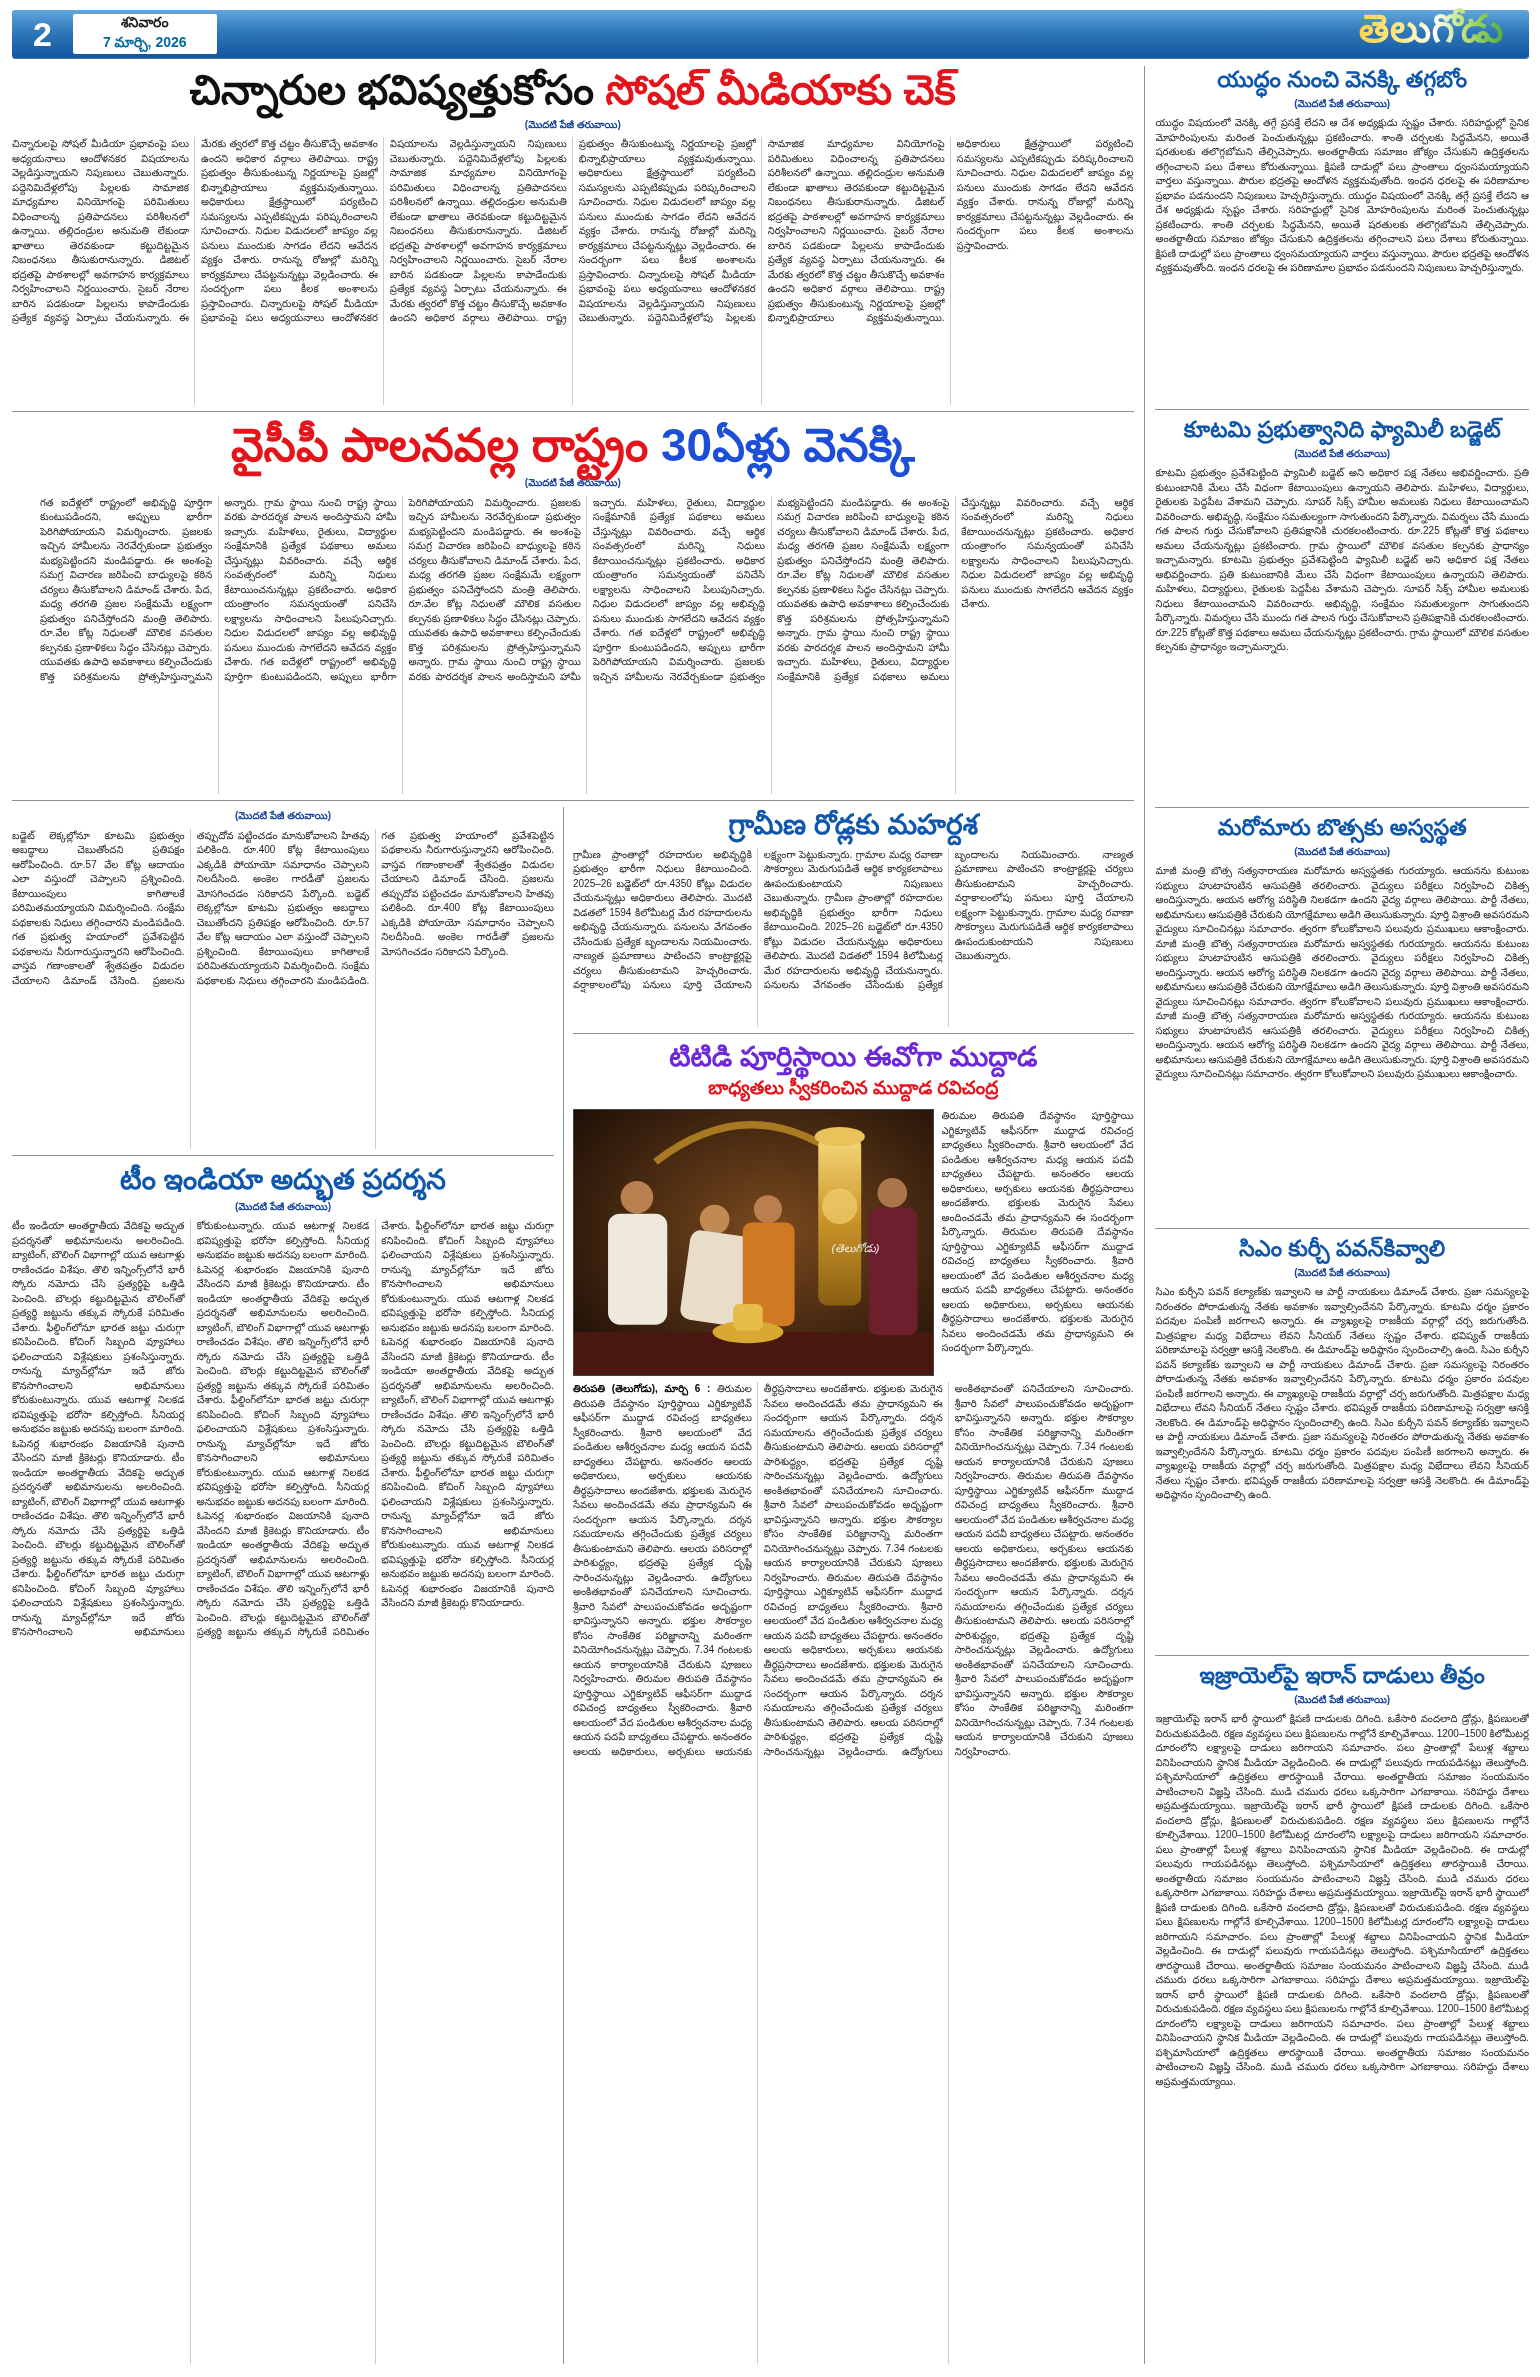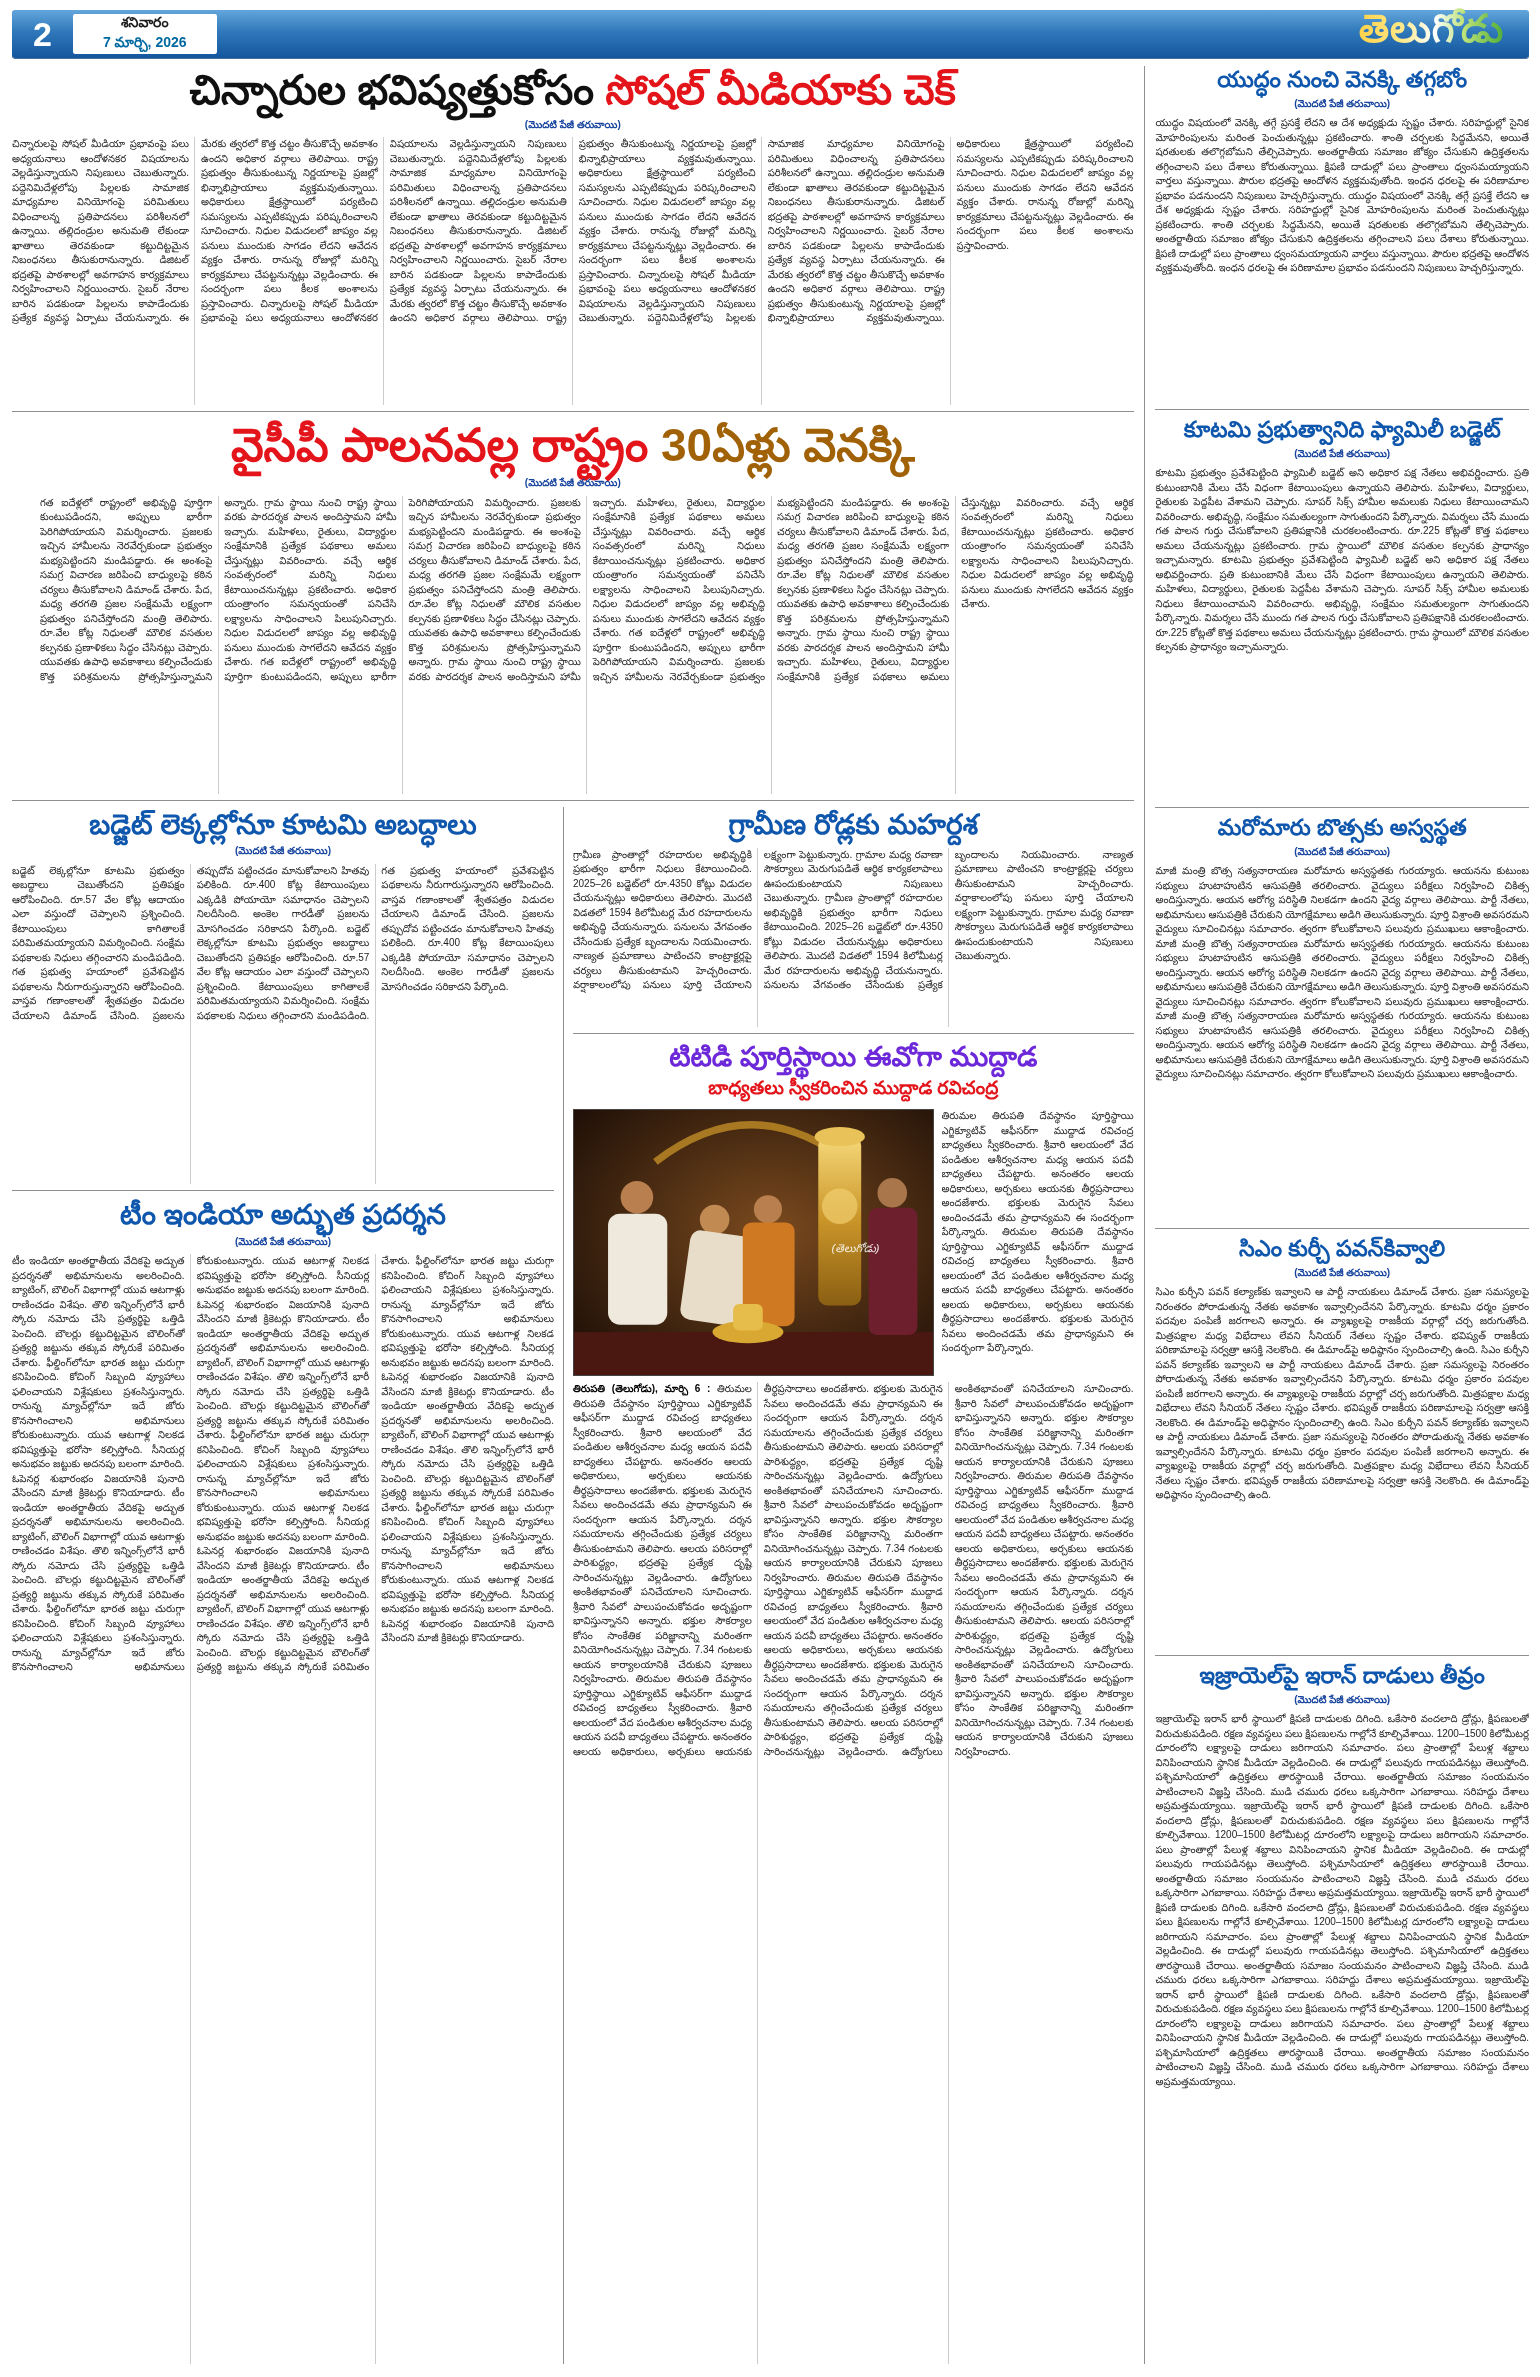--- a/index.html
+++ b/index.html
@@ -26,21 +26,21 @@
 
   .tag { text-align:center; color:#17449e; font-weight:bold; font-size:10px; margin:3.7px 0 4.5px 0; }
 
   .btxt { font-size:10px; line-height:1.45; text-align:justify; color:#1d1d1d; overflow:hidden; }
   .cols6 { column-count:6; column-gap:12px; column-rule:0.7px solid #cccccc; }
   .cols3 { column-count:3; column-gap:12px; column-rule:0.7px solid #cccccc; }
 
   .h1 { text-align:center; font-weight:800; font-size:41px; line-height:1.2; color:#101010; }
   .h1 .red { color:#e3151b; }
   .h2 { text-align:center; font-weight:800; font-size:46px; line-height:1.2; }
-  .h2 .red { color:#e3151b; } .h2 .blue { color:#a16207; }
+  .h2 .red { color:#e3151b; } .h2 .blue { color:#1d4ed8; }
   .h3 { text-align:center; font-weight:800; font-size:28px; line-height:1.25; color:#0f56ad; }
   .sideh { text-align:center; font-weight:800; font-size:22.4px; line-height:1.25; color:#0f56ad; }
   .ttd-h   { text-align:center; font-weight:800; font-size:27.6px; color:#6d28d9; line-height:1.25; }
   .ttd-sub { text-align:center; font-weight:700; font-size:18.6px; color:#e3151b; margin-top:3px; }
 
   .t360 { height:268px; } .t400 { height:298px;margin-left:28px; } .t430 { height:320px; } .t240 { height:179px; }
   .fill { flex:1; overflow:hidden; }
 
   .sart { display:flex; flex-direction:column; }
   .sart .btxt { flex:1; }
@@ -88,21 +88,20 @@
         <div class="btxt cols6 t400">గత ఐదేళ్లలో రాష్ట్రంలో అభివృద్ధి పూర్తిగా కుంటుపడిందని, అప్పులు భారీగా పెరిగిపోయాయని విమర్శించారు. ప్రజలకు ఇచ్చిన హామీలను నెరవేర్చకుండా ప్రభుత్వం మభ్యపెట్టిందని మండిపడ్డారు. ఈ అంశంపై సమగ్ర విచారణ జరిపించి బాధ్యులపై కఠిన చర్యలు తీసుకోవాలని డిమాండ్ చేశారు. పేద, మధ్య తరగతి ప్రజల సంక్షేమమే లక్ష్యంగా ప్రభుత్వం పనిచేస్తోందని మంత్రి తెలిపారు. రూ.వేల కోట్ల నిధులతో మౌలిక వసతుల కల్పనకు ప్రణాళికలు సిద్ధం చేసినట్లు చెప్పారు. యువతకు ఉపాధి అవకాశాలు కల్పించేందుకు కొత్త పరిశ్రమలను ప్రోత్సహిస్తున్నామని అన్నారు. గ్రామ స్థాయి నుంచి రాష్ట్ర స్థాయి వరకు పారదర్శక పాలన అందిస్తామని హామీ ఇచ్చారు. మహిళలు, రైతులు, విద్యార్థుల సంక్షేమానికి ప్రత్యేక పథకాలు అమలు చేస్తున్నట్లు వివరించారు. వచ్చే ఆర్థిక సంవత్సరంలో మరిన్ని నిధులు కేటాయించనున్నట్లు ప్రకటించారు. అధికార యంత్రాంగం సమన్వయంతో పనిచేసి లక్ష్యాలను సాధించాలని పిలుపునిచ్చారు. నిధుల విడుదలలో జాప్యం వల్ల అభివృద్ధి పనులు ముందుకు సాగలేదని ఆవేదన వ్యక్తం చేశారు. గత ఐదేళ్లలో రాష్ట్రంలో అభివృద్ధి పూర్తిగా కుంటుపడిందని, అప్పులు భారీగా పెరిగిపోయాయని విమర్శించారు. ప్రజలకు ఇచ్చిన హామీలను నెరవేర్చకుండా ప్రభుత్వం మభ్యపెట్టిందని మండిపడ్డారు. ఈ అంశంపై సమగ్ర విచారణ జరిపించి బాధ్యులపై కఠిన చర్యలు తీసుకోవాలని డిమాండ్ చేశారు. పేద, మధ్య తరగతి ప్రజల సంక్షేమమే లక్ష్యంగా ప్రభుత్వం పనిచేస్తోందని మంత్రి తెలిపారు. రూ.వేల కోట్ల నిధులతో మౌలిక వసతుల కల్పనకు ప్రణాళికలు సిద్ధం చేసినట్లు చెప్పారు. యువతకు ఉపాధి అవకాశాలు కల్పించేందుకు కొత్త పరిశ్రమలను ప్రోత్సహిస్తున్నామని అన్నారు. గ్రామ స్థాయి నుంచి రాష్ట్ర స్థాయి వరకు పారదర్శక పాలన అందిస్తామని హామీ ఇచ్చారు. మహిళలు, రైతులు, విద్యార్థుల సంక్షేమానికి ప్రత్యేక పథకాలు అమలు చేస్తున్నట్లు వివరించారు. వచ్చే ఆర్థిక సంవత్సరంలో మరిన్ని నిధులు కేటాయించనున్నట్లు ప్రకటించారు. అధికార యంత్రాంగం సమన్వయంతో పనిచేసి లక్ష్యాలను సాధించాలని పిలుపునిచ్చారు. నిధుల విడుదలలో జాప్యం వల్ల అభివృద్ధి పనులు ముందుకు సాగలేదని ఆవేదన వ్యక్తం చేశారు. గత ఐదేళ్లలో రాష్ట్రంలో అభివృద్ధి పూర్తిగా కుంటుపడిందని, అప్పులు భారీగా పెరిగిపోయాయని విమర్శించారు. ప్రజలకు ఇచ్చిన హామీలను నెరవేర్చకుండా ప్రభుత్వం మభ్యపెట్టిందని మండిపడ్డారు. ఈ అంశంపై సమగ్ర విచారణ జరిపించి బాధ్యులపై కఠిన చర్యలు తీసుకోవాలని డిమాండ్ చేశారు. పేద, మధ్య తరగతి ప్రజల సంక్షేమమే లక్ష్యంగా ప్రభుత్వం పనిచేస్తోందని మంత్రి తెలిపారు. రూ.వేల కోట్ల నిధులతో మౌలిక వసతుల కల్పనకు ప్రణాళికలు సిద్ధం చేసినట్లు చెప్పారు. యువతకు ఉపాధి అవకాశాలు కల్పించేందుకు కొత్త పరిశ్రమలను ప్రోత్సహిస్తున్నామని అన్నారు. గ్రామ స్థాయి నుంచి రాష్ట్ర స్థాయి వరకు పారదర్శక పాలన అందిస్తామని హామీ ఇచ్చారు. మహిళలు, రైతులు, విద్యార్థుల సంక్షేమానికి ప్రత్యేక పథకాలు అమలు చేస్తున్నట్లు వివరించారు. వచ్చే ఆర్థిక సంవత్సరంలో మరిన్ని నిధులు కేటాయించనున్నట్లు ప్రకటించారు. అధికార యంత్రాంగం సమన్వయంతో పనిచేసి లక్ష్యాలను సాధించాలని పిలుపునిచ్చారు. నిధుల విడుదలలో జాప్యం వల్ల అభివృద్ధి పనులు ముందుకు సాగలేదని ఆవేదన వ్యక్తం చేశారు.</div>
       </article>
 
       <div class="divider"></div>
 
       <div class="bottom">
 
         <div class="bleft">
 
           <article>
-            <h2 class="h3">బడ్జెట్ లెక్కల్లోనూ కూటమి అబద్ధాలు</h2>
             <div class="tag">(మొదటి పేజీ తరువాయి)</div>
             <div class="btxt cols3 t430">బడ్జెట్ లెక్కల్లోనూ కూటమి ప్రభుత్వం అబద్ధాలు చెబుతోందని ప్రతిపక్షం ఆరోపించింది. రూ.57 వేల కోట్ల ఆదాయం ఎలా వస్తుందో చెప్పాలని ప్రశ్నించింది. కేటాయింపులు కాగితాలకే పరిమితమయ్యాయని విమర్శించింది. సంక్షేమ పథకాలకు నిధులు తగ్గించారని మండిపడింది. గత ప్రభుత్వ హయాంలో ప్రవేశపెట్టిన పథకాలను నీరుగారుస్తున్నారని ఆరోపించింది. వాస్తవ గణాంకాలతో శ్వేతపత్రం విడుదల చేయాలని డిమాండ్ చేసింది. ప్రజలను తప్పుదోవ పట్టించడం మానుకోవాలని హితవు పలికింది. రూ.400 కోట్ల కేటాయింపులు ఎక్కడికి పోయాయో సమాధానం చెప్పాలని నిలదీసింది. అంకెల గారడీతో ప్రజలను మోసగించడం సరికాదని పేర్కొంది. బడ్జెట్ లెక్కల్లోనూ కూటమి ప్రభుత్వం అబద్ధాలు చెబుతోందని ప్రతిపక్షం ఆరోపించింది. రూ.57 వేల కోట్ల ఆదాయం ఎలా వస్తుందో చెప్పాలని ప్రశ్నించింది. కేటాయింపులు కాగితాలకే పరిమితమయ్యాయని విమర్శించింది. సంక్షేమ పథకాలకు నిధులు తగ్గించారని మండిపడింది. గత ప్రభుత్వ హయాంలో ప్రవేశపెట్టిన పథకాలను నీరుగారుస్తున్నారని ఆరోపించింది. వాస్తవ గణాంకాలతో శ్వేతపత్రం విడుదల చేయాలని డిమాండ్ చేసింది. ప్రజలను తప్పుదోవ పట్టించడం మానుకోవాలని హితవు పలికింది. రూ.400 కోట్ల కేటాయింపులు ఎక్కడికి పోయాయో సమాధానం చెప్పాలని నిలదీసింది. అంకెల గారడీతో ప్రజలను మోసగించడం సరికాదని పేర్కొంది.</div>
           </article>
 
           <div class="divider"></div>
 
           <article class="fill" style="display:flex;flex-direction:column;">
             <h2 class="h3">టీం ఇండియా అద్భుత ప్రదర్శన</h2>
             <div class="tag">(మొదటి పేజీ తరువాయి)</div>
             <div class="btxt cols3 fill">టీం ఇండియా అంతర్జాతీయ వేదికపై అద్భుత ప్రదర్శనతో అభిమానులను అలరించింది. బ్యాటింగ్, బౌలింగ్ విభాగాల్లో యువ ఆటగాళ్లు రాణించడం విశేషం. తొలి ఇన్నింగ్స్‌లోనే భారీ స్కోరు నమోదు చేసి ప్రత్యర్థిపై ఒత్తిడి పెంచింది. బౌలర్లు కట్టుదిట్టమైన బౌలింగ్‌తో ప్రత్యర్థి జట్టును తక్కువ స్కోరుకే పరిమితం చేశారు. ఫీల్డింగ్‌లోనూ భారత జట్టు చురుగ్గా కనిపించింది. కోచింగ్ సిబ్బంది వ్యూహాలు ఫలించాయని విశ్లేషకులు ప్రశంసిస్తున్నారు. రానున్న మ్యాచ్‌ల్లోనూ ఇదే జోరు కొనసాగించాలని అభిమానులు కోరుకుంటున్నారు. యువ ఆటగాళ్ల నిలకడ భవిష్యత్తుపై భరోసా కల్పిస్తోంది. సీనియర్ల అనుభవం జట్టుకు అదనపు బలంగా మారింది. ఓపెనర్ల శుభారంభం విజయానికి పునాది వేసిందని మాజీ క్రికెటర్లు కొనియాడారు. టీం ఇండియా అంతర్జాతీయ వేదికపై అద్భుత ప్రదర్శనతో అభిమానులను అలరించింది. బ్యాటింగ్, బౌలింగ్ విభాగాల్లో యువ ఆటగాళ్లు రాణించడం విశేషం. తొలి ఇన్నింగ్స్‌లోనే భారీ స్కోరు నమోదు చేసి ప్రత్యర్థిపై ఒత్తిడి పెంచింది. బౌలర్లు కట్టుదిట్టమైన బౌలింగ్‌తో ప్రత్యర్థి జట్టును తక్కువ స్కోరుకే పరిమితం చేశారు. ఫీల్డింగ్‌లోనూ భారత జట్టు చురుగ్గా కనిపించింది. కోచింగ్ సిబ్బంది వ్యూహాలు ఫలించాయని విశ్లేషకులు ప్రశంసిస్తున్నారు. రానున్న మ్యాచ్‌ల్లోనూ ఇదే జోరు కొనసాగించాలని అభిమానులు కోరుకుంటున్నారు. యువ ఆటగాళ్ల నిలకడ భవిష్యత్తుపై భరోసా కల్పిస్తోంది. సీనియర్ల అనుభవం జట్టుకు అదనపు బలంగా మారింది. ఓపెనర్ల శుభారంభం విజయానికి పునాది వేసిందని మాజీ క్రికెటర్లు కొనియాడారు. టీం ఇండియా అంతర్జాతీయ వేదికపై అద్భుత ప్రదర్శనతో అభిమానులను అలరించింది. బ్యాటింగ్, బౌలింగ్ విభాగాల్లో యువ ఆటగాళ్లు రాణించడం విశేషం. తొలి ఇన్నింగ్స్‌లోనే భారీ స్కోరు నమోదు చేసి ప్రత్యర్థిపై ఒత్తిడి పెంచింది. బౌలర్లు కట్టుదిట్టమైన బౌలింగ్‌తో ప్రత్యర్థి జట్టును తక్కువ స్కోరుకే పరిమితం చేశారు. ఫీల్డింగ్‌లోనూ భారత జట్టు చురుగ్గా కనిపించింది. కోచింగ్ సిబ్బంది వ్యూహాలు ఫలించాయని విశ్లేషకులు ప్రశంసిస్తున్నారు. రానున్న మ్యాచ్‌ల్లోనూ ఇదే జోరు కొనసాగించాలని అభిమానులు కోరుకుంటున్నారు. యువ ఆటగాళ్ల నిలకడ భవిష్యత్తుపై భరోసా కల్పిస్తోంది. సీనియర్ల అనుభవం జట్టుకు అదనపు బలంగా మారింది. ఓపెనర్ల శుభారంభం విజయానికి పునాది వేసిందని మాజీ క్రికెటర్లు కొనియాడారు. టీం ఇండియా అంతర్జాతీయ వేదికపై అద్భుత ప్రదర్శనతో అభిమానులను అలరించింది. బ్యాటింగ్, బౌలింగ్ విభాగాల్లో యువ ఆటగాళ్లు రాణించడం విశేషం. తొలి ఇన్నింగ్స్‌లోనే భారీ స్కోరు నమోదు చేసి ప్రత్యర్థిపై ఒత్తిడి పెంచింది. బౌలర్లు కట్టుదిట్టమైన బౌలింగ్‌తో ప్రత్యర్థి జట్టును తక్కువ స్కోరుకే పరిమితం చేశారు. ఫీల్డింగ్‌లోనూ భారత జట్టు చురుగ్గా కనిపించింది. కోచింగ్ సిబ్బంది వ్యూహాలు ఫలించాయని విశ్లేషకులు ప్రశంసిస్తున్నారు. రానున్న మ్యాచ్‌ల్లోనూ ఇదే జోరు కొనసాగించాలని అభిమానులు కోరుకుంటున్నారు. యువ ఆటగాళ్ల నిలకడ భవిష్యత్తుపై భరోసా కల్పిస్తోంది. సీనియర్ల అనుభవం జట్టుకు అదనపు బలంగా మారింది. ఓపెనర్ల శుభారంభం విజయానికి పునాది వేసిందని మాజీ క్రికెటర్లు కొనియాడారు. టీం ఇండియా అంతర్జాతీయ వేదికపై అద్భుత ప్రదర్శనతో అభిమానులను అలరించింది. బ్యాటింగ్, బౌలింగ్ విభాగాల్లో యువ ఆటగాళ్లు రాణించడం విశేషం. తొలి ఇన్నింగ్స్‌లోనే భారీ స్కోరు నమోదు చేసి ప్రత్యర్థిపై ఒత్తిడి పెంచింది. బౌలర్లు కట్టుదిట్టమైన బౌలింగ్‌తో ప్రత్యర్థి జట్టును తక్కువ స్కోరుకే పరిమితం చేశారు. ఫీల్డింగ్‌లోనూ భారత జట్టు చురుగ్గా కనిపించింది. కోచింగ్ సిబ్బంది వ్యూహాలు ఫలించాయని విశ్లేషకులు ప్రశంసిస్తున్నారు. రానున్న మ్యాచ్‌ల్లోనూ ఇదే జోరు కొనసాగించాలని అభిమానులు కోరుకుంటున్నారు. యువ ఆటగాళ్ల నిలకడ భవిష్యత్తుపై భరోసా కల్పిస్తోంది. సీనియర్ల అనుభవం జట్టుకు అదనపు బలంగా మారింది. ఓపెనర్ల శుభారంభం విజయానికి పునాది వేసిందని మాజీ క్రికెటర్లు కొనియాడారు.</div>

